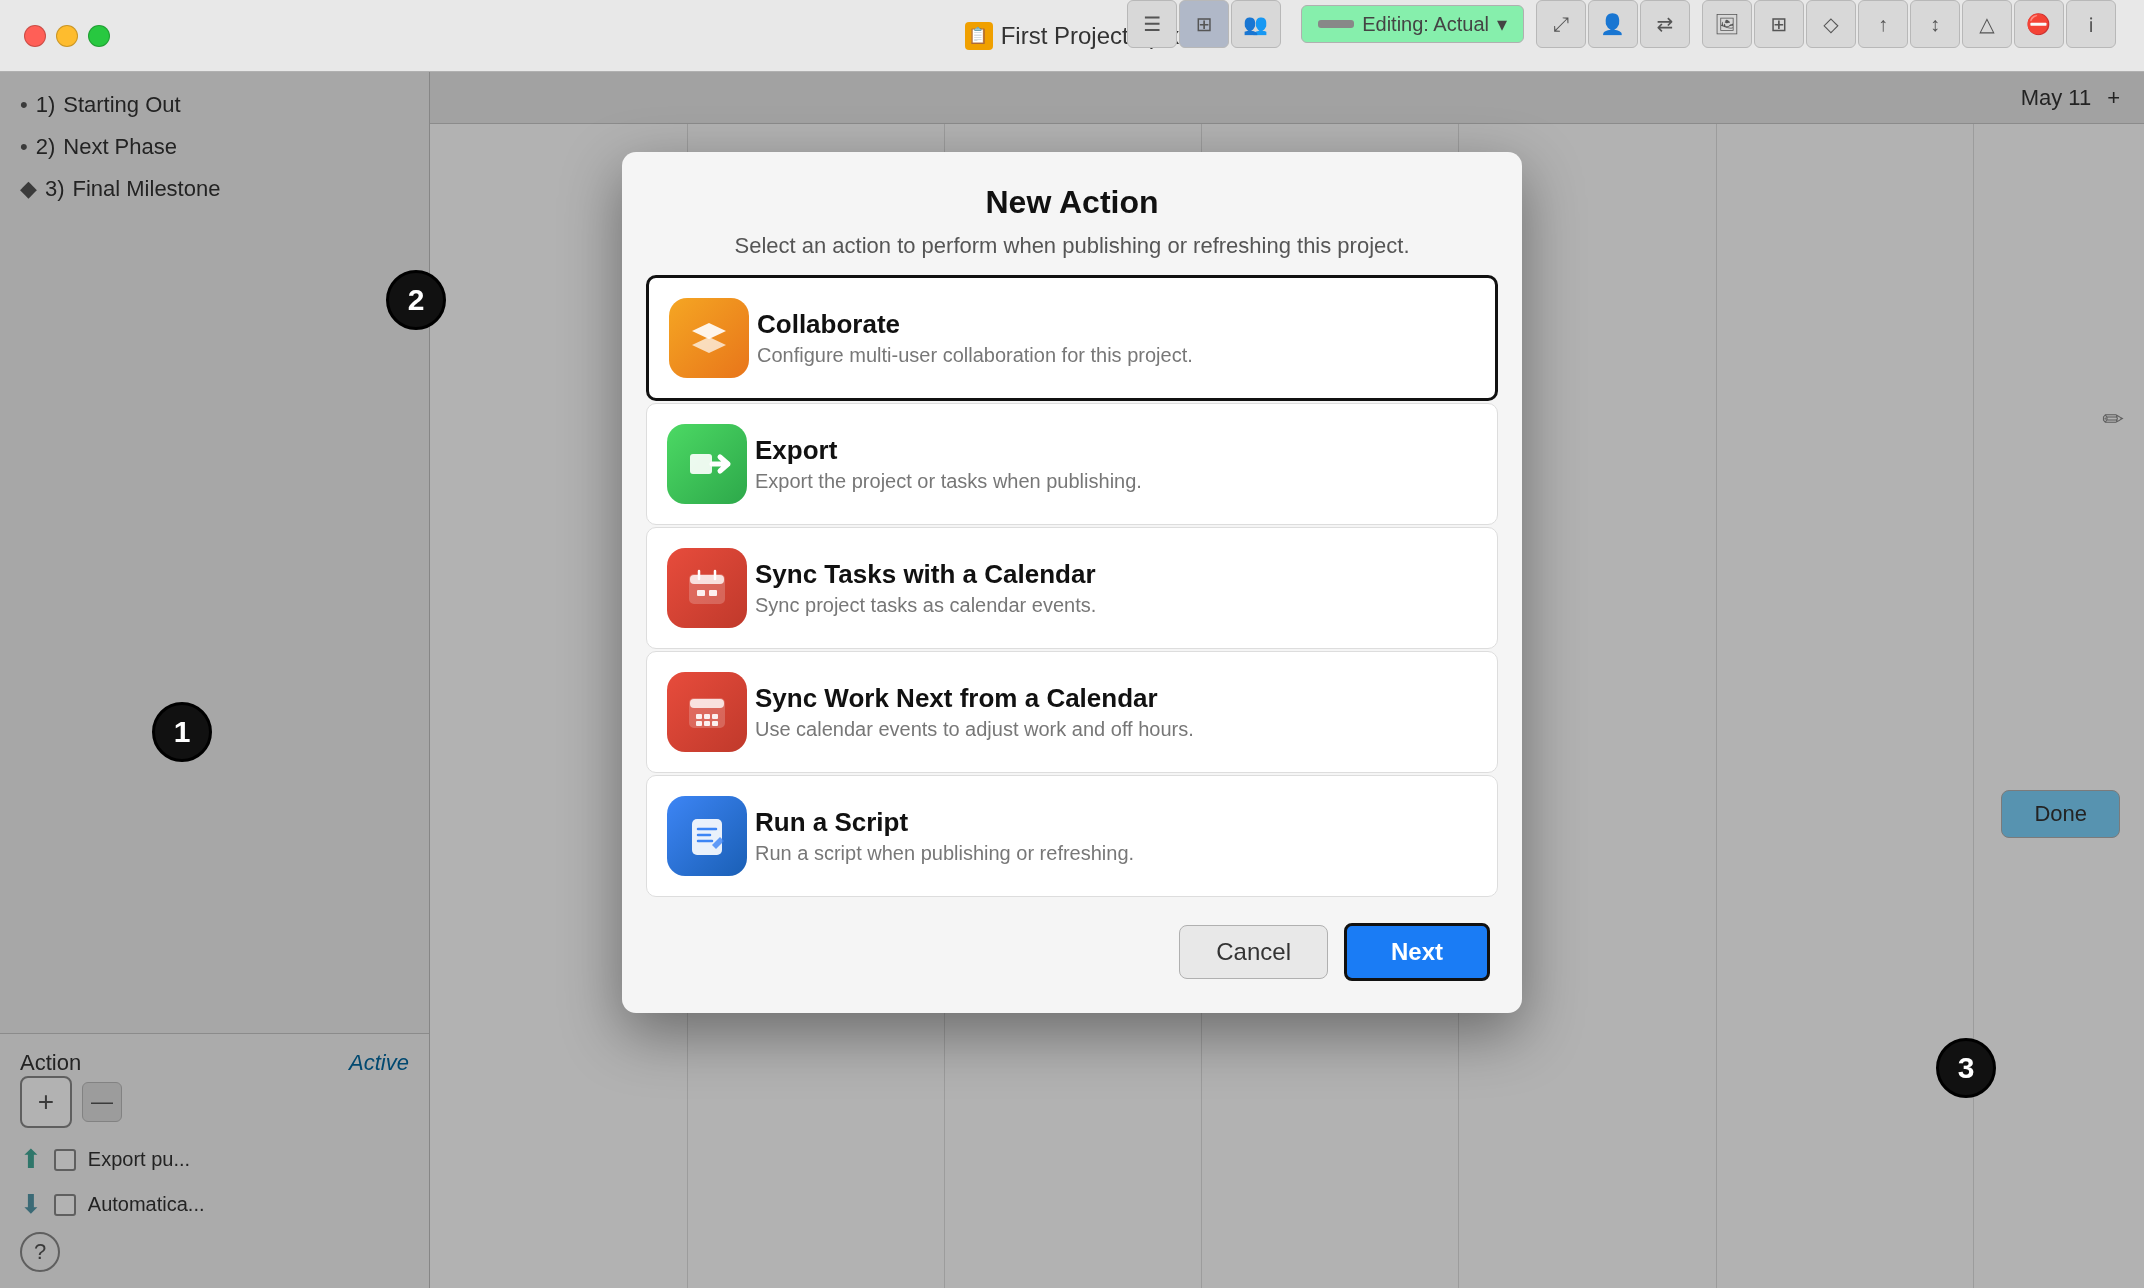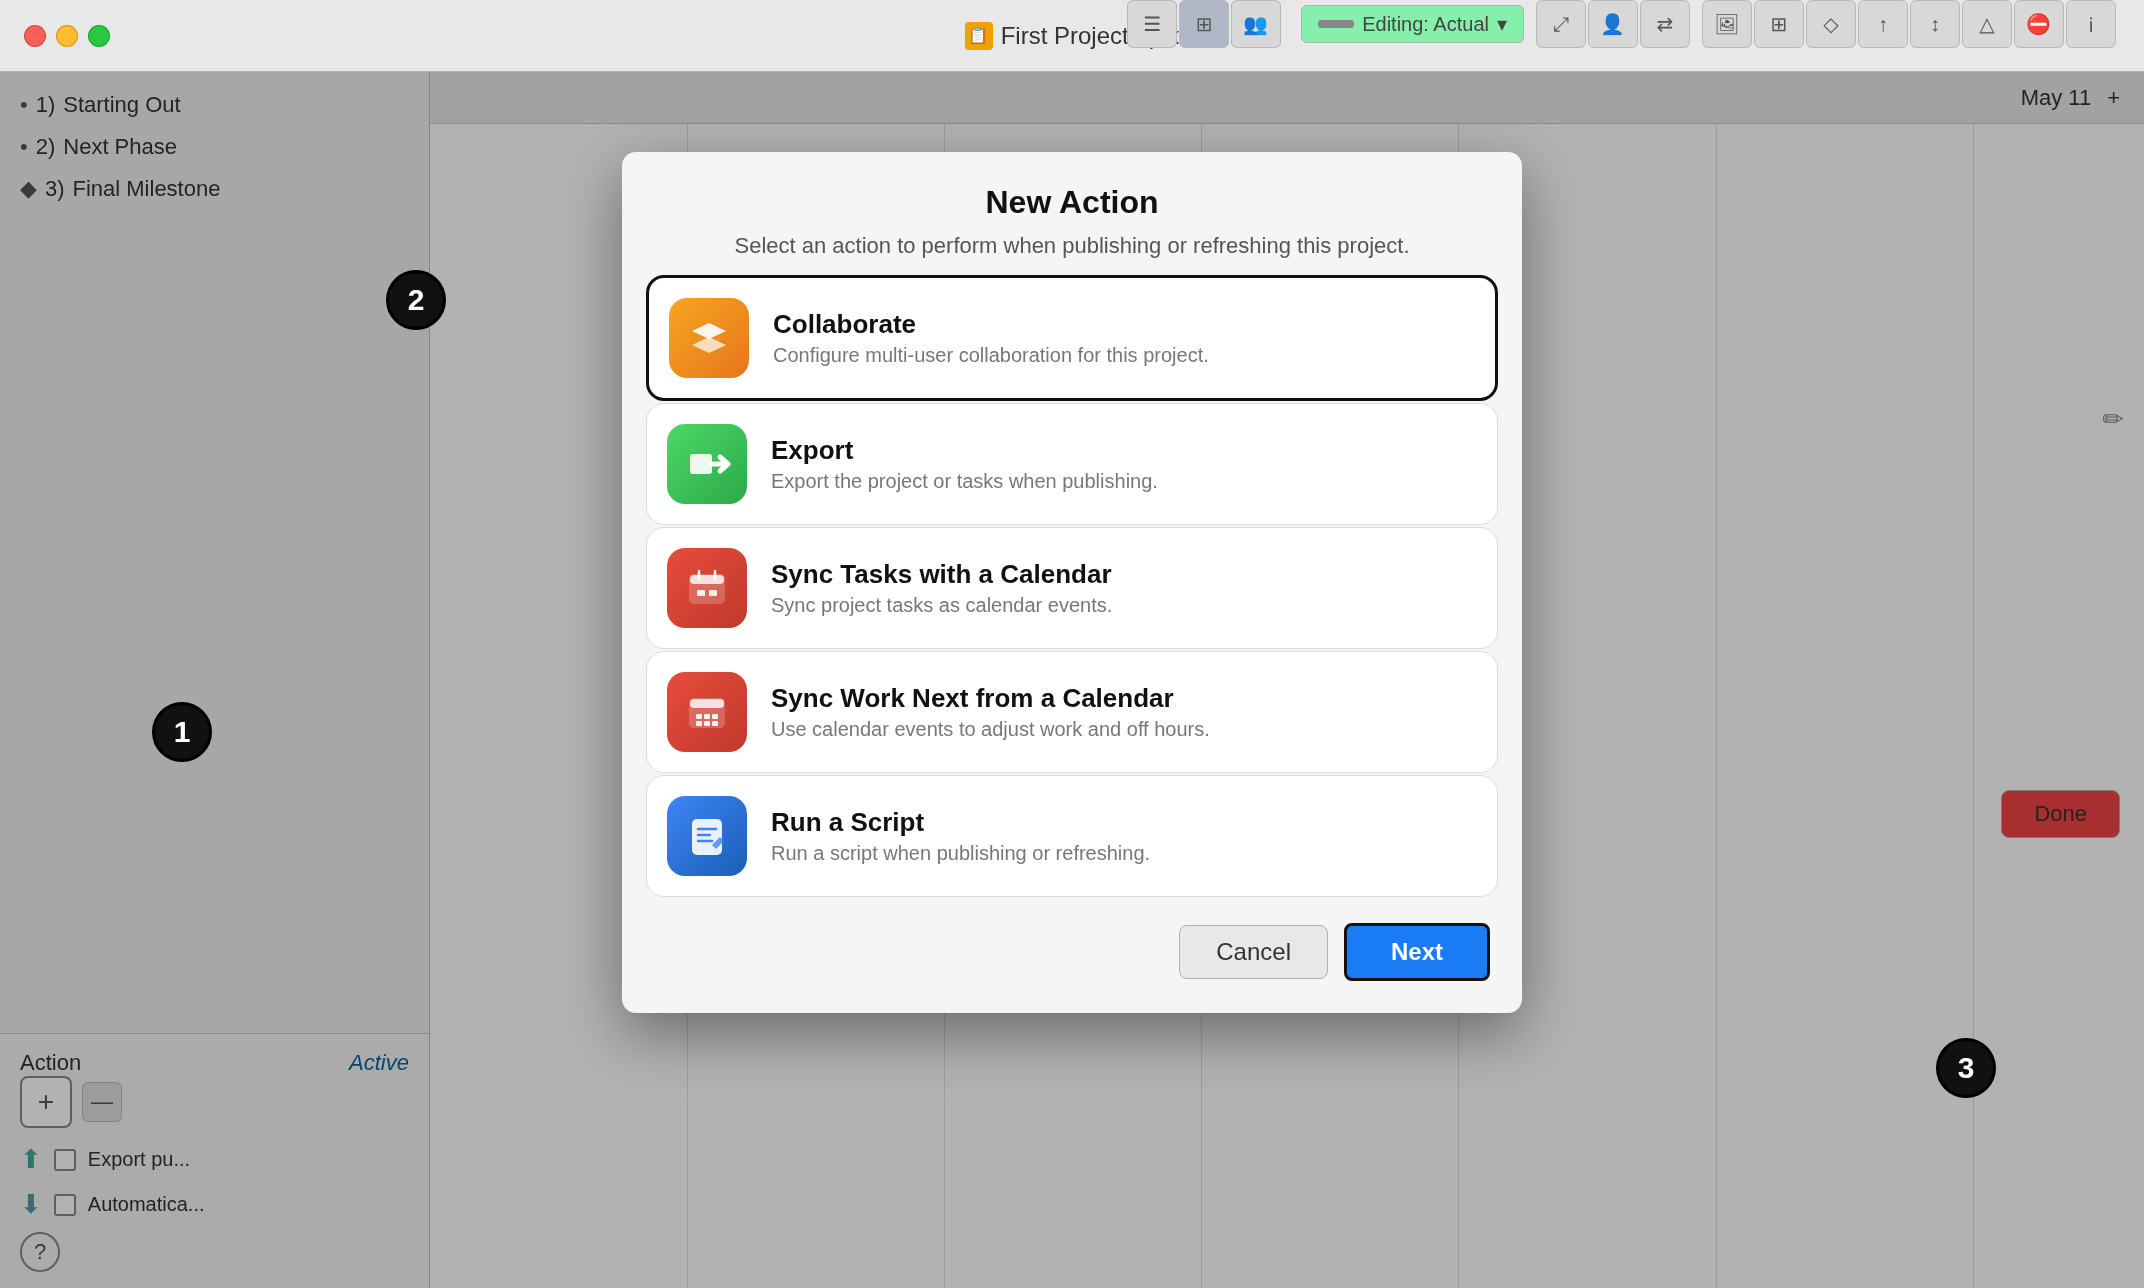--- a/index.html
+++ b/index.html
@@ -269,21 +269,21 @@
       color: #888;
       cursor: pointer;
     }
     .done-btn-area {
       position: absolute;
       right: 24px;
       bottom: 450px;
     }
     .done-btn {
       padding: 10px 32px;
-      background: #ef4444;
+      background: #7dd3fc;
       border: 1px solid #b0b0b0;
       border-radius: 8px;
       font-size: 22px;
       color: #333;
       cursor: pointer;
     }
 
     
     .annotation-circle {
       width: 60px; height: 60px;
@@ -335,24 +335,24 @@
     .modal-subtitle {
       font-size: 22px;
       color: #555;
     }
     .modal-list {
       padding: 0 24px;
     }
     .modal-item {
       display: flex;
       align-items: center;
-      gap: 24px;
+      gap: 8px;
       padding: 20px 20px;
       border: 1px solid #ddd;
-      border-radius: 18px;
+      border-radius: 10px;
       margin-bottom: 2px;
       background: white;
       cursor: pointer;
     }
     .modal-item.selected {
       border: 3px solid #111;
       background: white;
     }
     .modal-item-icon {
       width: 80px; height: 80px;

